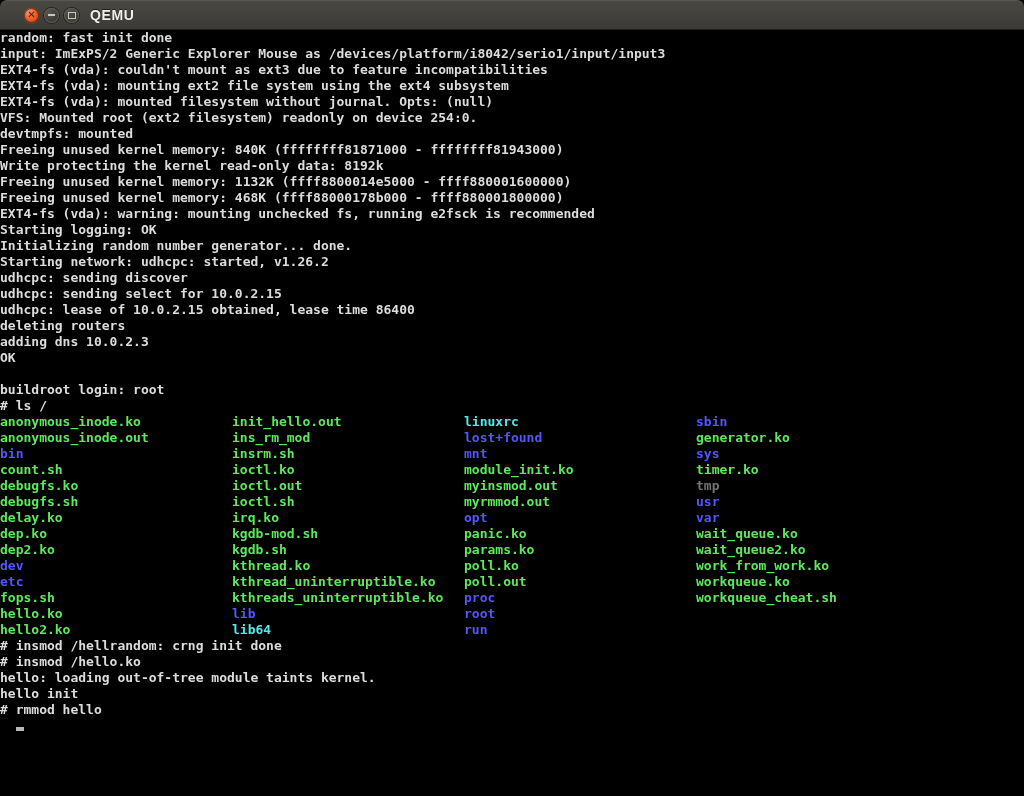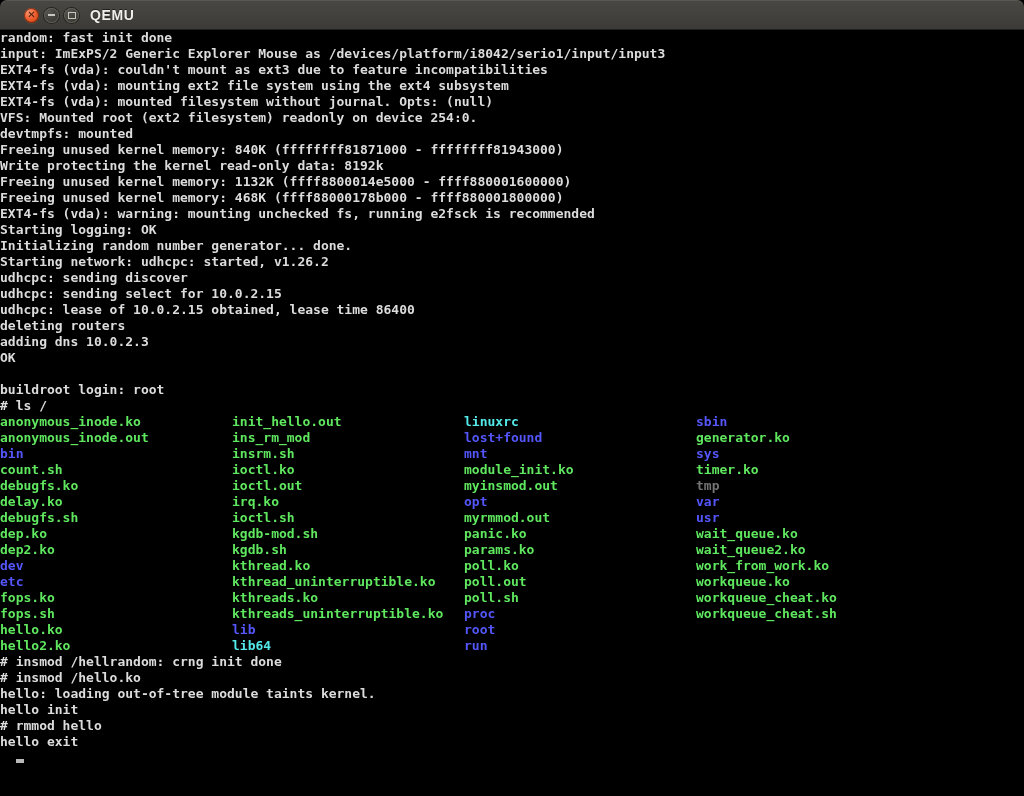--- a/index.html
+++ b/index.html
@@ -105,38 +105,36 @@
         <div class="line"></div>
         <div class="line">buildroot login: root</div>
         <div class="line"># ls /</div>
       </div>
     <div id="ls">
         <div class="line"><span class="cell c0" style="color: rgb(95, 231, 95);">anonymous_inode.ko</span><span class="cell c1" style="color: rgb(95, 231, 95);">init_hello.out</span><span class="cell c2" style="color: rgb(84, 233, 233);">linuxrc</span><span class="cell c3" style="color: rgb(84, 86, 250);">sbin</span></div>
         <div class="line"><span class="cell c0" style="color: rgb(95, 231, 95);">anonymous_inode.out</span><span class="cell c1" style="color: rgb(95, 231, 95);">ins_rm_mod</span><span class="cell c2" style="color: rgb(84, 86, 250);">lost+found</span><span class="cell c3" style="color: rgb(95, 231, 95);">generator.ko</span></div>
         <div class="line"><span class="cell c0" style="color: rgb(84, 86, 250);">bin</span><span class="cell c1" style="color: rgb(95, 231, 95);">insrm.sh</span><span class="cell c2" style="color: rgb(84, 86, 250);">mnt</span><span class="cell c3" style="color: rgb(84, 86, 250);">sys</span></div>
         <div class="line"><span class="cell c0" style="color: rgb(95, 231, 95);">count.sh</span><span class="cell c1" style="color: rgb(95, 231, 95);">ioctl.ko</span><span class="cell c2" style="color: rgb(95, 231, 95);">module_init.ko</span><span class="cell c3" style="color: rgb(95, 231, 95);">timer.ko</span></div>
         <div class="line"><span class="cell c0" style="color: rgb(95, 231, 95);">debugfs.ko</span><span class="cell c1" style="color: rgb(95, 231, 95);">ioctl.out</span><span class="cell c2" style="color: rgb(95, 231, 95);">myinsmod.out</span><span class="cell c3" style="color: #737373;">tmp</span></div>
+        <div class="line"><span class="cell c0" style="color: rgb(95, 231, 95);">debugfs.sh</span><span class="cell c1" style="color: rgb(95, 231, 95);">ioctl.sh</span><span class="cell c2" style="color: rgb(95, 231, 95);">myrmmod.out</span><span class="cell c3" style="color: rgb(84, 86, 250);">usr</span></div>
         <div class="line"><span class="cell c0" style="color: rgb(95, 231, 95);">delay.ko</span><span class="cell c1" style="color: rgb(95, 231, 95);">irq.ko</span><span class="cell c2" style="color: rgb(84, 86, 250);">opt</span><span class="cell c3" style="color: rgb(84, 86, 250);">var</span></div>
-        <div class="line"><span class="cell c0" style="color: rgb(95, 231, 95);">debugfs.sh</span><span class="cell c1" style="color: rgb(95, 231, 95);">ioctl.sh</span><span class="cell c2" style="color: rgb(95, 231, 95);">myrmmod.out</span><span class="cell c3" style="color: rgb(84, 86, 250);">usr</span></div>
         <div class="line"><span class="cell c0" style="color: rgb(95, 231, 95);">dep.ko</span><span class="cell c1" style="color: rgb(95, 231, 95);">kgdb-mod.sh</span><span class="cell c2" style="color: rgb(95, 231, 95);">panic.ko</span><span class="cell c3" style="color: rgb(95, 231, 95);">wait_queue.ko</span></div>
         <div class="line"><span class="cell c0" style="color: rgb(95, 231, 95);">dep2.ko</span><span class="cell c1" style="color: rgb(95, 231, 95);">kgdb.sh</span><span class="cell c2" style="color: rgb(95, 231, 95);">params.ko</span><span class="cell c3" style="color: rgb(95, 231, 95);">wait_queue2.ko</span></div>
         <div class="line"><span class="cell c0" style="color: rgb(84, 86, 250);">dev</span><span class="cell c1" style="color: rgb(95, 231, 95);">kthread.ko</span><span class="cell c2" style="color: rgb(95, 231, 95);">poll.ko</span><span class="cell c3" style="color: rgb(95, 231, 95);">work_from_work.ko</span></div>
         <div class="line"><span class="cell c0" style="color: rgb(84, 86, 250);">etc</span><span class="cell c1" style="color: rgb(95, 231, 95);">kthread_uninterruptible.ko</span><span class="cell c2" style="color: rgb(95, 231, 95);">poll.out</span><span class="cell c3" style="color: rgb(95, 231, 95);">workqueue.ko</span></div>
-        <div class="line"><span class="cell c0" style="color: rgb(95, 231, 95);">fops.ko</span><span class="cell c1" style="color: rgb(95, 231, 95);">kthreads.ko</span><span class="cell c2" style="color: rgb(95, 231, 95);">poll.sh</span><span class="cell c3" style="color: rgb(95, 231, 95);">workqueue_cheat.ko</span></div>
         <div class="line"><span class="cell c0" style="color: rgb(95, 231, 95);">fops.sh</span><span class="cell c1" style="color: rgb(95, 231, 95);">kthreads_uninterruptible.ko</span><span class="cell c2" style="color: rgb(84, 86, 250);">proc</span><span class="cell c3" style="color: rgb(95, 231, 95);">workqueue_cheat.sh</span></div>
         <div class="line"><span class="cell c0" style="color: rgb(95, 231, 95);">hello.ko</span><span class="cell c1" style="color: rgb(84, 86, 250);">lib</span><span class="cell c2" style="color: rgb(84, 86, 250);">root</span></div>
         <div class="line"><span class="cell c0" style="color: rgb(95, 231, 95);">hello2.ko</span><span class="cell c1" style="color: rgb(84, 233, 233);">lib64</span><span class="cell c2" style="color: rgb(84, 86, 250);">run</span></div>
       </div>
     <div id="tail">
         <div class="line"># insmod /hellrandom: crng init done</div>
         <div class="line"># insmod /hello.ko</div>
         <div class="line">hello: loading out-of-tree module taints kernel.</div>
         <div class="line">hello init</div>
         <div class="line"># rmmod hello</div>
-        <div class="line">hello exit</div>
       </div>
     <div class="line">
       
       <span class="cursor" id="cursor" style="background: rgb(184, 184, 184);"></span>
     </div>
   </div>
 
 </div>
 
 </body></html>

